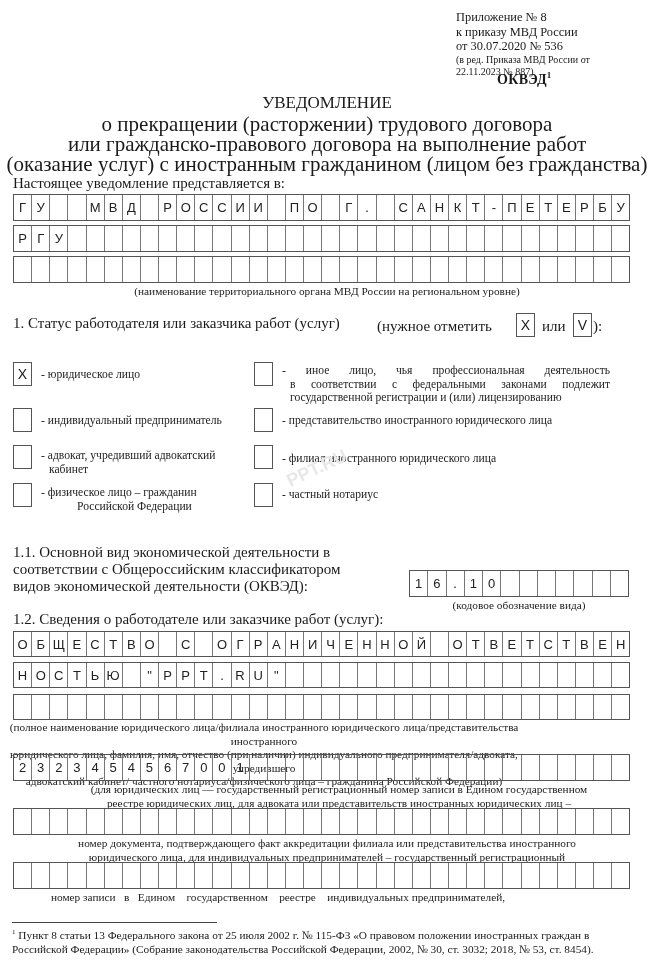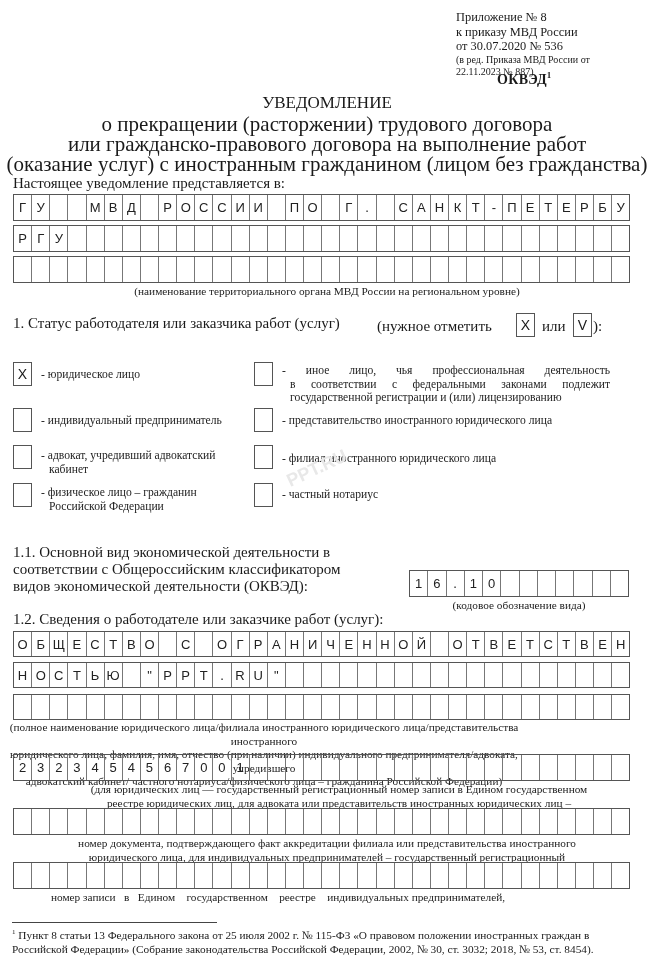--- a/index.html
+++ b/index.html
@@ -172,21 +172,21 @@
 
 <div class="cb" style="left:13px; top:445px;"></div>
 <div class="opt" style="left:41px; top:449px;">
   <div>- адвокат, учредивший  адвокатский</div>
   <div style="padding-left:8px;">кабинет</div>
 </div>
 
 <div class="cb" style="left:13px; top:483px;"></div>
 <div class="opt" style="left:41px; top:486px;">
   <div>- физическое лицо – гражданин</div>
-  <div style="padding-left:8px;">Российской Федерации</div>
+  <div style="padding-left:8px;margin-left:28px;">Российской Федерации</div>
 </div>
 
 <div class="cb" style="left:254px; top:362px;"></div>
 <div class="opt" style="left:282px; top:364px; width:328px;">
   <div class="just">- иное    лицо,    чья    профессиональная    деятельность</div>
   <div class="just" style="padding-left:8px;">в соответствии  с  федеральными  законами  подлежит</div>
   <div style="padding-left:8px;">государственной регистрации и (или) лицензированию</div>
 </div>
 
 <div class="cb" style="left:254px; top:408px;"></div>

